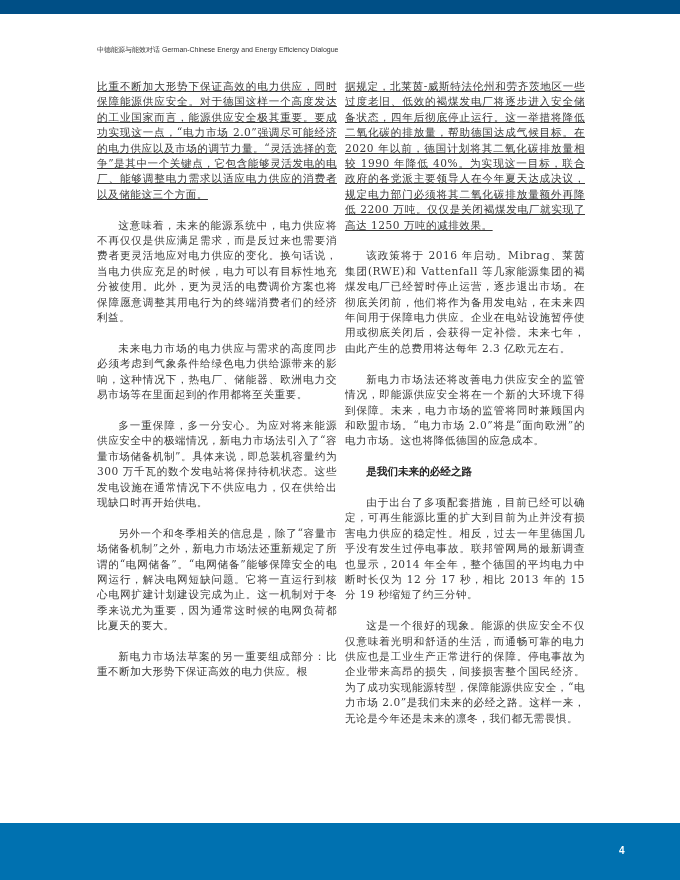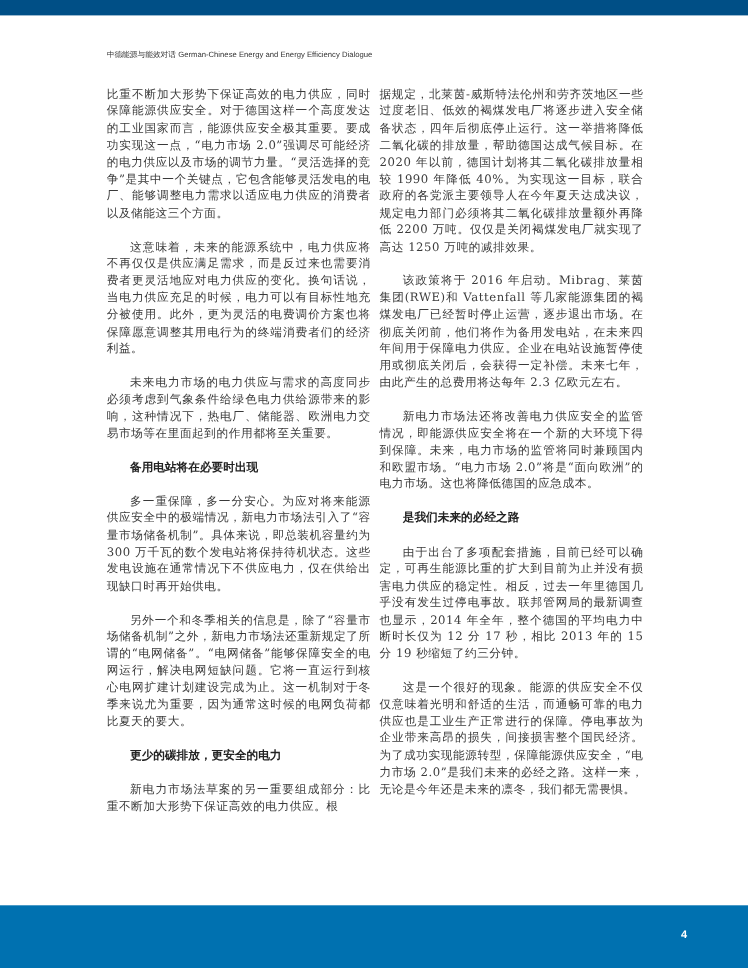--- a/index.html
+++ b/index.html
@@ -15,21 +15,21 @@
       font-family: "Liberation Sans", "DejaVu Sans", sans-serif;
       font-size: 7px; color: #333; white-space: nowrap;
     }
     .column { position: absolute; top: 79px; width: 240px; }
     .col-left { left: 97px; }
     .col-right { left: 345px; }
     .para {
       font-size: 10.6px; line-height: 15.4px; margin: 0 0 15.4px 0;
       text-align: justify; text-indent: 2em; letter-spacing: 0.5px;
     }
-    .para.no-indent { text-indent: 0; }
+    .para.no-indent { text-indent: 0; text-decoration: underline; }
     .heading {
       font-family: "DejaVu Sans", "Liberation Sans", sans-serif;
       font-weight: bold; font-size: 10.6px; line-height: 15.4px;
       margin: 0 0 15.4px 0; padding-left: 2em; color: #222;
     }
     .footer-bar {
       position: absolute; left: 0; top: 823px; width: 680px; height: 57px; background: #0071b0;
     }
     .page-number {
       position: absolute; left: 619px; top: 845px;
@@ -41,24 +41,22 @@
 <body>
 
 <div class="top-bar"></div>
 
 <div class="running-header">中德能源与能效对话 German-Chinese Energy and Energy Efficiency Dialogue</div>
 
 <div class="column col-left">
   <p class="para no-indent">比重不断加大形势下保证高效的电力供应，同时保障能源供应安全。对于德国这样一个高度发达的工业国家而言，能源供应安全极其重要。要成功实现这一点，“电力市场 2.0”强调尽可能经济的电力供应以及市场的调节力量。“灵活选择的竞争”是其中一个关键点，它包含能够灵活发电的电厂、能够调整电力需求以适应电力供应的消费者以及储能这三个方面。</p>
   <p class="para">这意味着，未来的能源系统中，电力供应将不再仅仅是供应满足需求，而是反过来也需要消费者更灵活地应对电力供应的变化。换句话说，当电力供应充足的时候，电力可以有目标性地充分被使用。此外，更为灵活的电费调价方案也将保障愿意调整其用电行为的终端消费者们的经济利益。</p>
   <p class="para">未来电力市场的电力供应与需求的高度同步必须考虑到气象条件给绿色电力供给源带来的影响，这种情况下，热电厂、储能器、欧洲电力交易市场等在里面起到的作用都将至关重要。</p>
-  <h3 class="heading">备用电站将在必要时出现</h3>
   <p class="para">多一重保障，多一分安心。为应对将来能源供应安全中的极端情况，新电力市场法引入了“容量市场储备机制”。具体来说，即总装机容量约为 300 万千瓦的数个发电站将保持待机状态。这些发电设施在通常情况下不供应电力，仅在供给出现缺口时再开始供电。</p>
   <p class="para">另外一个和冬季相关的信息是，除了“容量市场储备机制”之外，新电力市场法还重新规定了所谓的“电网储备”。“电网储备”能够保障安全的电网运行，解决电网短缺问题。它将一直运行到核心电网扩建计划建设完成为止。这一机制对于冬季来说尤为重要，因为通常这时候的电网负荷都比夏天的要大。</p>
-  <h3 class="heading">更少的碳排放，更安全的电力</h3>
   <p class="para">新电力市场法草案的另一重要组成部分：比重不断加大形势下保证高效的电力供应。根</p>
 </div>
 
 <div class="column col-right">
   <p class="para no-indent">据规定，北莱茵-威斯特法伦州和劳齐茨地区一些过度老旧、低效的褐煤发电厂将逐步进入安全储备状态，四年后彻底停止运行。这一举措将降低二氧化碳的排放量，帮助德国达成气候目标。在 2020 年以前，德国计划将其二氧化碳排放量相较 1990 年降低 40%。为实现这一目标，联合政府的各党派主要领导人在今年夏天达成决议，规定电力部门必须将其二氧化碳排放量额外再降低 2200 万吨。仅仅是关闭褐煤发电厂就实现了高达 1250 万吨的减排效果。</p>
   <p class="para">该政策将于 2016 年启动。Mibrag、莱茵集团(RWE)和 Vattenfall 等几家能源集团的褐煤发电厂已经暂时停止运营，逐步退出市场。在彻底关闭前，他们将作为备用发电站，在未来四年间用于保障电力供应。企业在电站设施暂停使用或彻底关闭后，会获得一定补偿。未来七年，由此产生的总费用将达每年 2.3 亿欧元左右。</p>
   <p class="para">新电力市场法还将改善电力供应安全的监管情况，即能源供应安全将在一个新的大环境下得到保障。未来，电力市场的监管将同时兼顾国内和欧盟市场。“电力市场 2.0”将是“面向欧洲”的电力市场。这也将降低德国的应急成本。</p>
   <h3 class="heading">是我们未来的必经之路</h3>
   <p class="para">由于出台了多项配套措施，目前已经可以确定，可再生能源比重的扩大到目前为止并没有损害电力供应的稳定性。相反，过去一年里德国几乎没有发生过停电事故。联邦管网局的最新调查也显示，2014 年全年，整个德国的平均电力中断时长仅为 12 分 17 秒，相比 2013 年的 15 分 19 秒缩短了约三分钟。</p>
   <p class="para">这是一个很好的现象。能源的供应安全不仅仅意味着光明和舒适的生活，而通畅可靠的电力供应也是工业生产正常进行的保障。停电事故为企业带来高昂的损失，间接损害整个国民经济。为了成功实现能源转型，保障能源供应安全，“电力市场 2.0”是我们未来的必经之路。这样一来，无论是今年还是未来的凛冬，我们都无需畏惧。</p>

